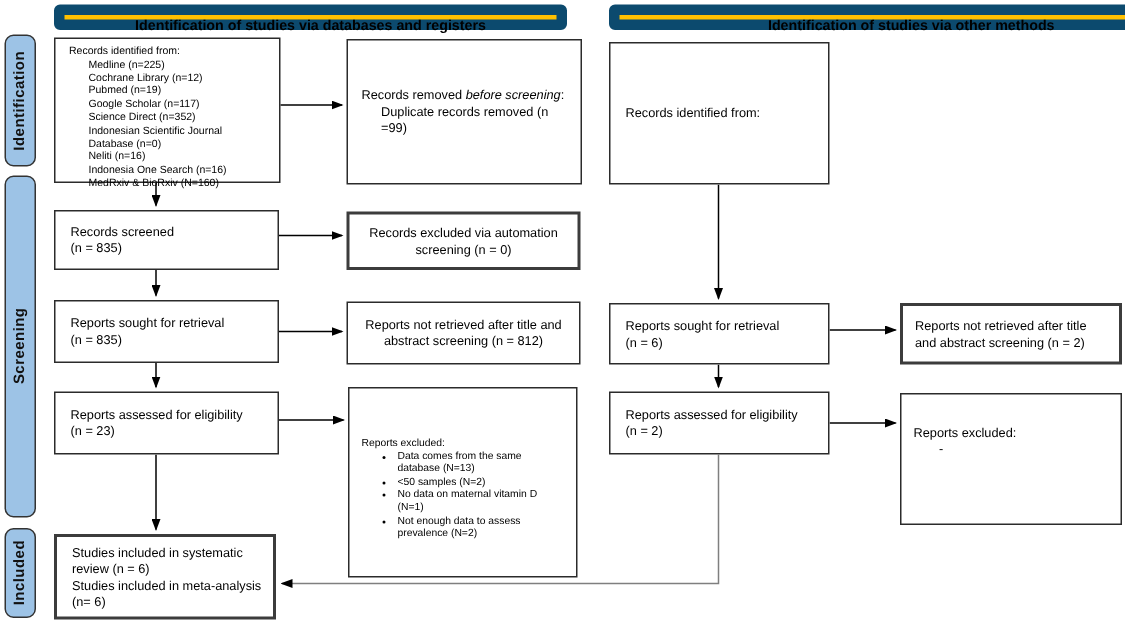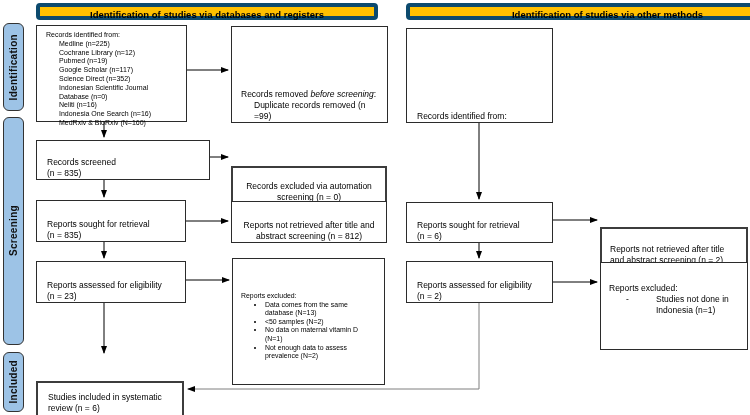--- a/index.html
+++ b/index.html
@@ -3,40 +3,40 @@
 <meta charset="utf-8">
 <style>
   html,body { margin:0; padding:0; background:#ffffff; }
   .canvas {
     position:relative; width:750px; height:415px; background:#ffffff;
     font-family:"Liberation Sans", sans-serif; color:#000;
     overflow:hidden;
   }
   .hdr {
     position:absolute; box-sizing:border-box;
-    background:#FFC000; border:4px solid #0c4a6e; border-radius:4px;
+    background:#FFC000; border:7px solid #0c4a6e; border-radius:4px;
     font-size:9.5px; font-weight:bold; text-align:center; line-height:15px;
     color:#000;
   }
   .side {
     position:absolute; box-sizing:border-box;
     background:#9DC3E6; border:1px solid #333333; border-radius:6px;
     display:flex; align-items:center; justify-content:center;
   }
   .side span {
     writing-mode:vertical-rl; transform:rotate(180deg);
     font-size:10px; font-weight:bold; color:#111; letter-spacing:0.3px;
   }
   .box {
     position:absolute; box-sizing:border-box;
     background:#ffffff; border:1.5px solid #2b2b2b;
     font-size:8.5px; line-height:11px; color:#000;
   }
-  .thick { border-width:2px; border-color:#3c3c3c;margin-top:25px; }
-  .cv { display:flex; flex-direction:column; justify-content:flex-end; }
+  .thick { border-width:2px; border-color:#3c3c3c; }
+  .cv { display:flex; flex-direction:column; justify-content:center; }
   .pre { white-space:pre-line; }
   .pl10 { padding-left:10px; padding-right:4px; }
   .ctr { text-align:center; padding-left:6px; padding-right:6px; }
   .indent { padding-left:13px; }
   .small { font-size:7px; line-height:8.8px; }
   .b1pad { padding:5px 2px 0 9px; }
   .bullets { font-size:6.9px; line-height:8.6px; padding:33px 4px 0 8px; }
   .bullets ul { margin:0 0 0 24px; padding:0; }
   .bullets li { margin:0 0 0 0; padding-right:6px; }
   .dashrow { display:flex; padding-left:25px; }
@@ -92,21 +92,21 @@
 Pubmed (n=19)
 Google Scholar (n=117)
 Science Direct (n=352)
 Indonesian Scientific Journal
 Database (n=0)
 Neliti (n=16)
 Indonesia One Search (n=16)
 MedRxiv &amp; BioRxiv (N=160)</div>
   </div>
 
-  <div class="box cv pl10 pre" style="left:36px; top:140px; width:174px; height:40px;">Records screened
+  <div class="box cv pl10 pre" style="left:36px; top:140px; width:150px; height:40px;">Records screened
 (n = 835)</div>
 
   <div class="box cv pl10 pre" style="left:36px; top:200px; width:150px; height:42px;">Reports sought for retrieval
 (n = 835)</div>
 
   <div class="box cv pl10 pre" style="left:36px; top:261px; width:150px; height:42px;">Reports assessed for eligibility
 (n = 23)</div>
 
   <div class="box cv pl10 pre thick" style="left:36px; top:356px; width:148px; height:57px;">Studies included in systematic review (n = 6)
 Studies included in meta-analysis (n= 6)</div>
@@ -139,17 +139,16 @@
 
   <div class="box cv pl10 pre" style="left:406px; top:261px; width:147px; height:42px;">Reports assessed for eligibility
 (n = 2)</div>
 
   <div class="box cv thick" style="left:600px; top:202px; width:148px; height:41px; padding-left:8px; padding-right:6px;">Reports not retrieved after title and abstract screening (n = 2)</div>
 
   <div class="box" style="left:600px; top:262px; width:148px; height:88px; padding-top:20px;">
     <div style="padding-left:8px;">Reports excluded:</div>
     <div class="dashrow">
       <span class="dash">-</span>
-      <span class="txt">Studies not done in Indonesia (n=1)</span>
     </div>
   </div>
 
 </div>
 
 </body></html>

